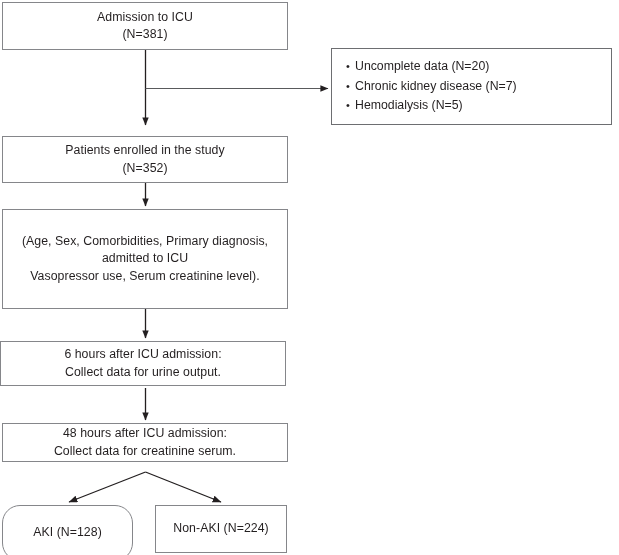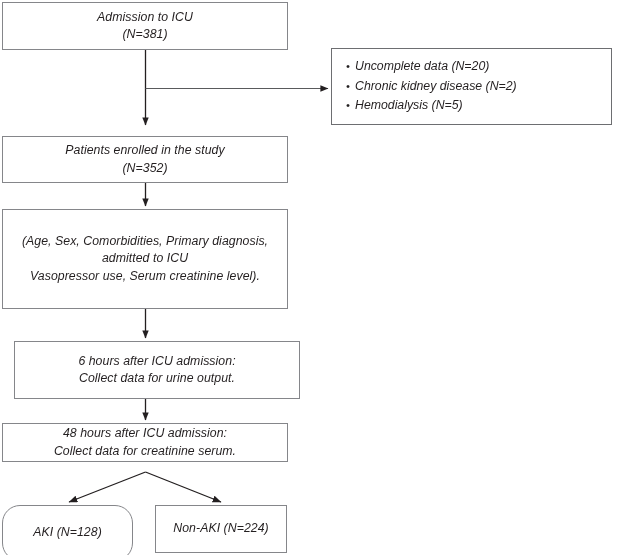--- a/index.html
+++ b/index.html
@@ -13,21 +13,20 @@
     position: relative;
     font-family: "Liberation Sans", sans-serif;
     color: #231f20;
     overflow: hidden;
   }
   #canvas {
     position: absolute;
     left: 0; top: 0;
     width: 619px;
     height: 555px;
-    font-style: italic;
   }
   .box {
     position: absolute;
     box-sizing: border-box;
     border: 1px solid #85868a;
     background: #ffffff;
     display: flex;
     flex-direction: column;
     align-items: center;
     justify-content: center;
@@ -64,21 +63,21 @@
     width: 9px;
     flex: 0 0 9px;
     font-size: 11px;
     line-height: 19.5px;
     color: #231f20;
   }
   
   #box-admission   { left: 2px;   top: 2px;   width: 286px; height: 48px; }
   #box-enrolled    { left: 2px;   top: 128px; width: 286px; height: 47px; margin-top: 8px; }
   #box-baseline    { left: 2px;   top: 209px; width: 286px; height: 100px; }
-  #box-6hours      { left: 14px;   top: 341px; width: 286px; height: 58px; }
+  #box-6hours      { left: 0;   top: 341px; width: 286px; height: 45px; }
   #box-48hours     { left: 2px;   top: 423px; width: 286px; height: 39px; }
   #box-aki         { left: 2px;   top: 505px; width: 131px; height: 56px; border-radius: 18px; }
   #box-nonaki      { left: 155px; top: 505px; width: 132px; height: 48px; }
   #box-excluded    { left: 331px; top: 48px;  width: 281px; height: 77px; }
   svg.arrows {
     position: absolute;
     left: 0; top: 0;
     width: 619px;
     height: 555px;
     pointer-events: none;
@@ -119,21 +118,21 @@
     <span class="ln">(N=381)</span>
   </div>
 
   <div class="exbox" id="box-excluded">
     <div class="bullet-row">
       <span class="dot">•</span>
       <span>Uncomplete data (N=20)</span>
     </div>
     <div class="bullet-row">
       <span class="dot">•</span>
-      <span>Chronic kidney disease (N=2)</span>
+      <span>Chronic kidney disease (N=7)</span>
     </div>
     <div class="bullet-row">
       <span class="dot">•</span>
       <span>Hemodialysis (N=5)</span>
     </div>
   </div>
 
   <div class="box" id="box-enrolled">
     <span class="ln">Patients enrolled in the study</span>
     <span class="ln">(N=352)</span>

